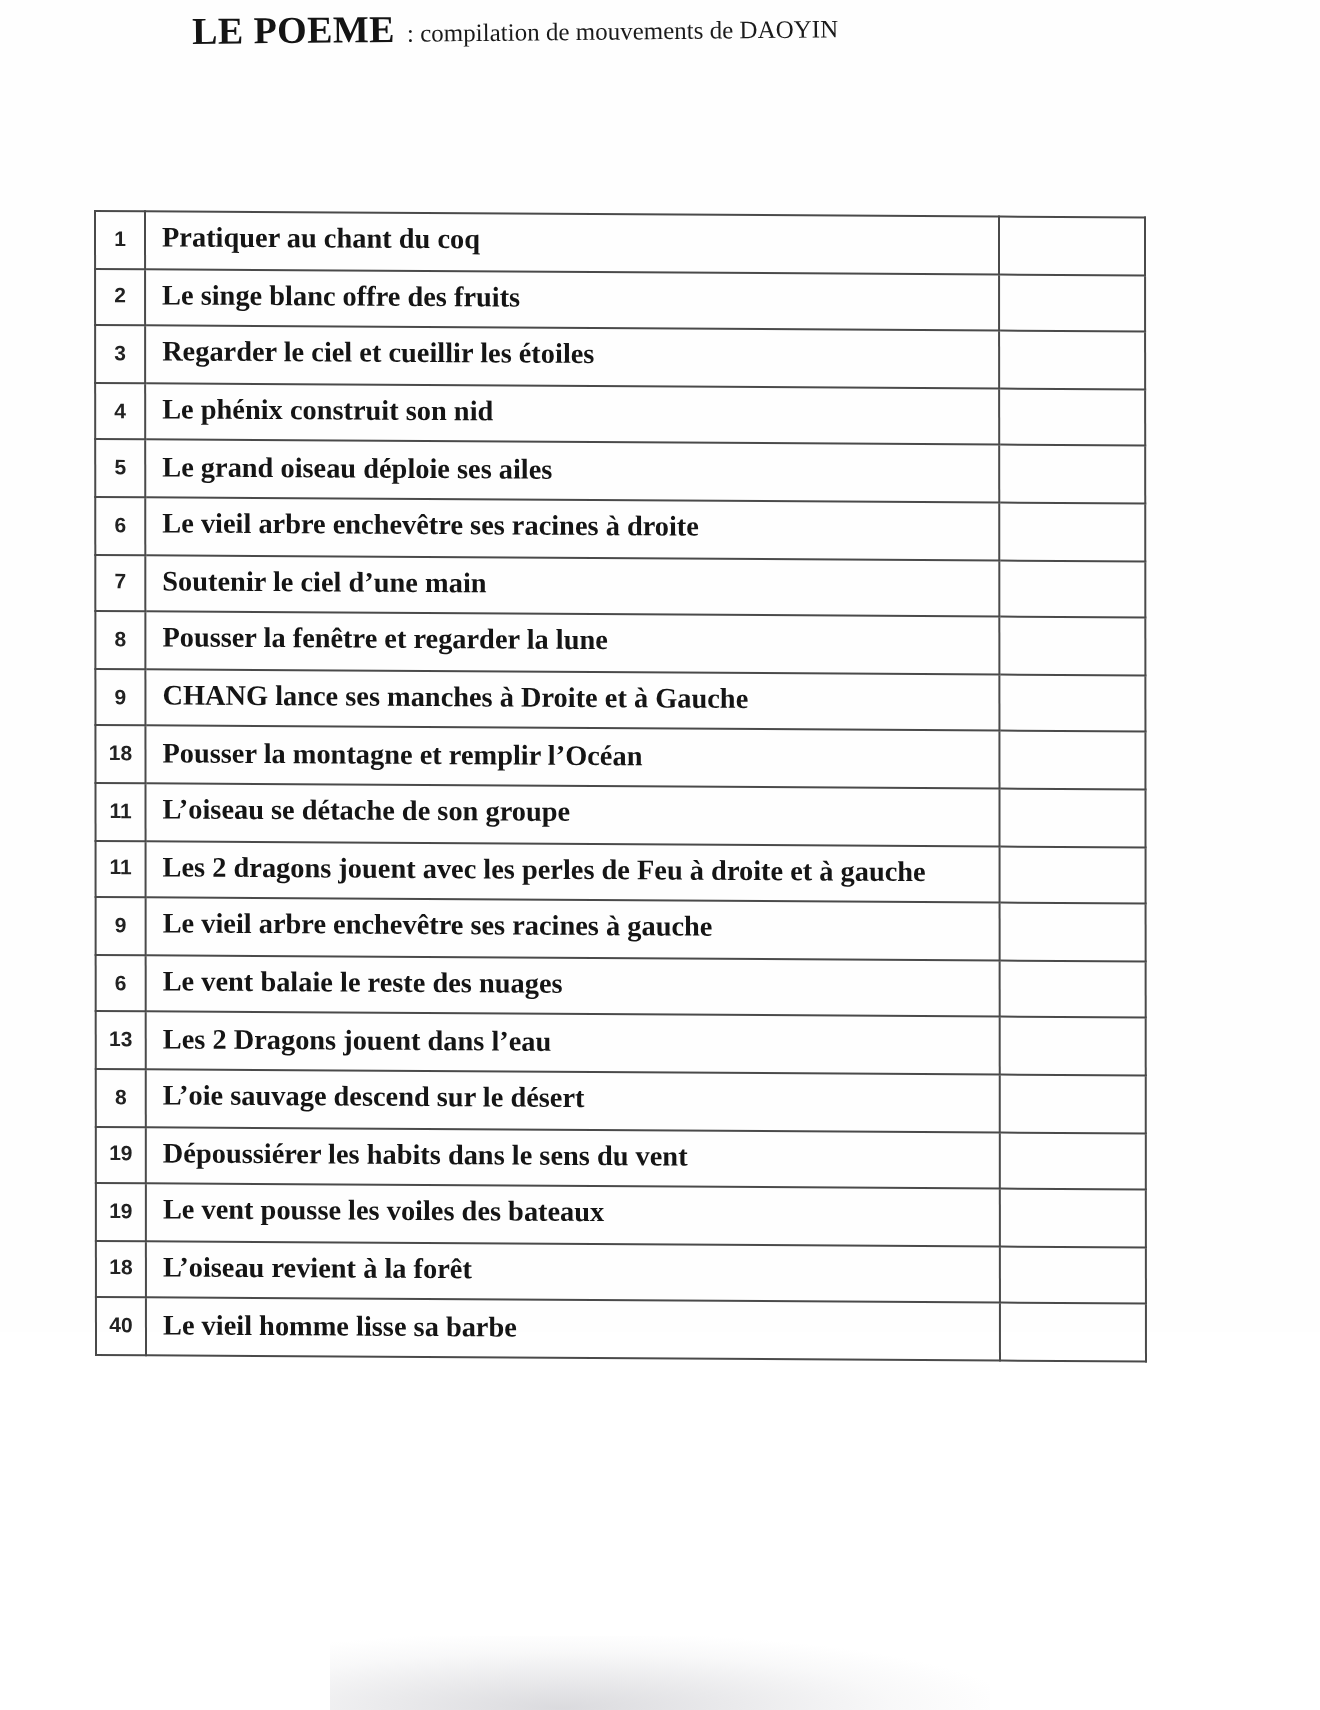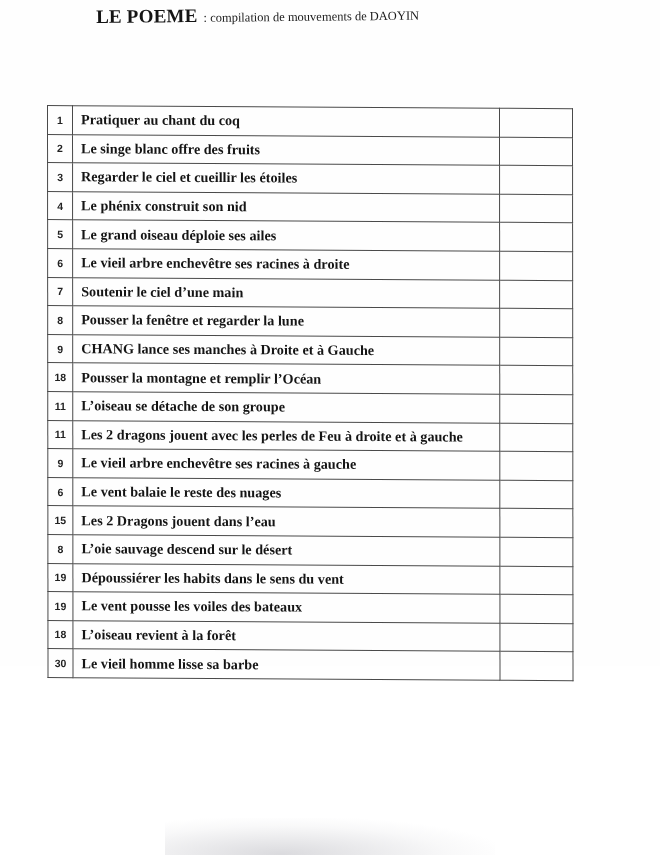--- a/index.html
+++ b/index.html
@@ -167,21 +167,21 @@
             <td class="num">9</td>
             <td class="name">Le vieil arbre enchevêtre ses racines à gauche</td>
             <td class="check"></td>
           </tr>
         <tr>
             <td class="num">6</td>
             <td class="name">Le vent balaie le reste des nuages</td>
             <td class="check"></td>
           </tr>
         <tr>
-            <td class="num">15</td>
+            <td class="num">13</td>
             <td class="name">Les 2 Dragons jouent dans l’eau</td>
             <td class="check"></td>
           </tr>
         <tr>
             <td class="num">8</td>
             <td class="name">L’oie sauvage descend sur le désert</td>
             <td class="check"></td>
           </tr>
         <tr>
             <td class="num">19</td>
@@ -192,21 +192,21 @@
             <td class="num">19</td>
             <td class="name">Le vent pousse les voiles des bateaux</td>
             <td class="check"></td>
           </tr>
         <tr>
             <td class="num">18</td>
             <td class="name">L’oiseau revient  à la forêt</td>
             <td class="check"></td>
           </tr>
         <tr>
-            <td class="num">30</td>
+            <td class="num">40</td>
             <td class="name">Le vieil homme lisse sa barbe</td>
             <td class="check"></td>
           </tr>
       </tbody>
     </table>
   </div>
 
   <div class="smudge"></div>
 </div>
 

